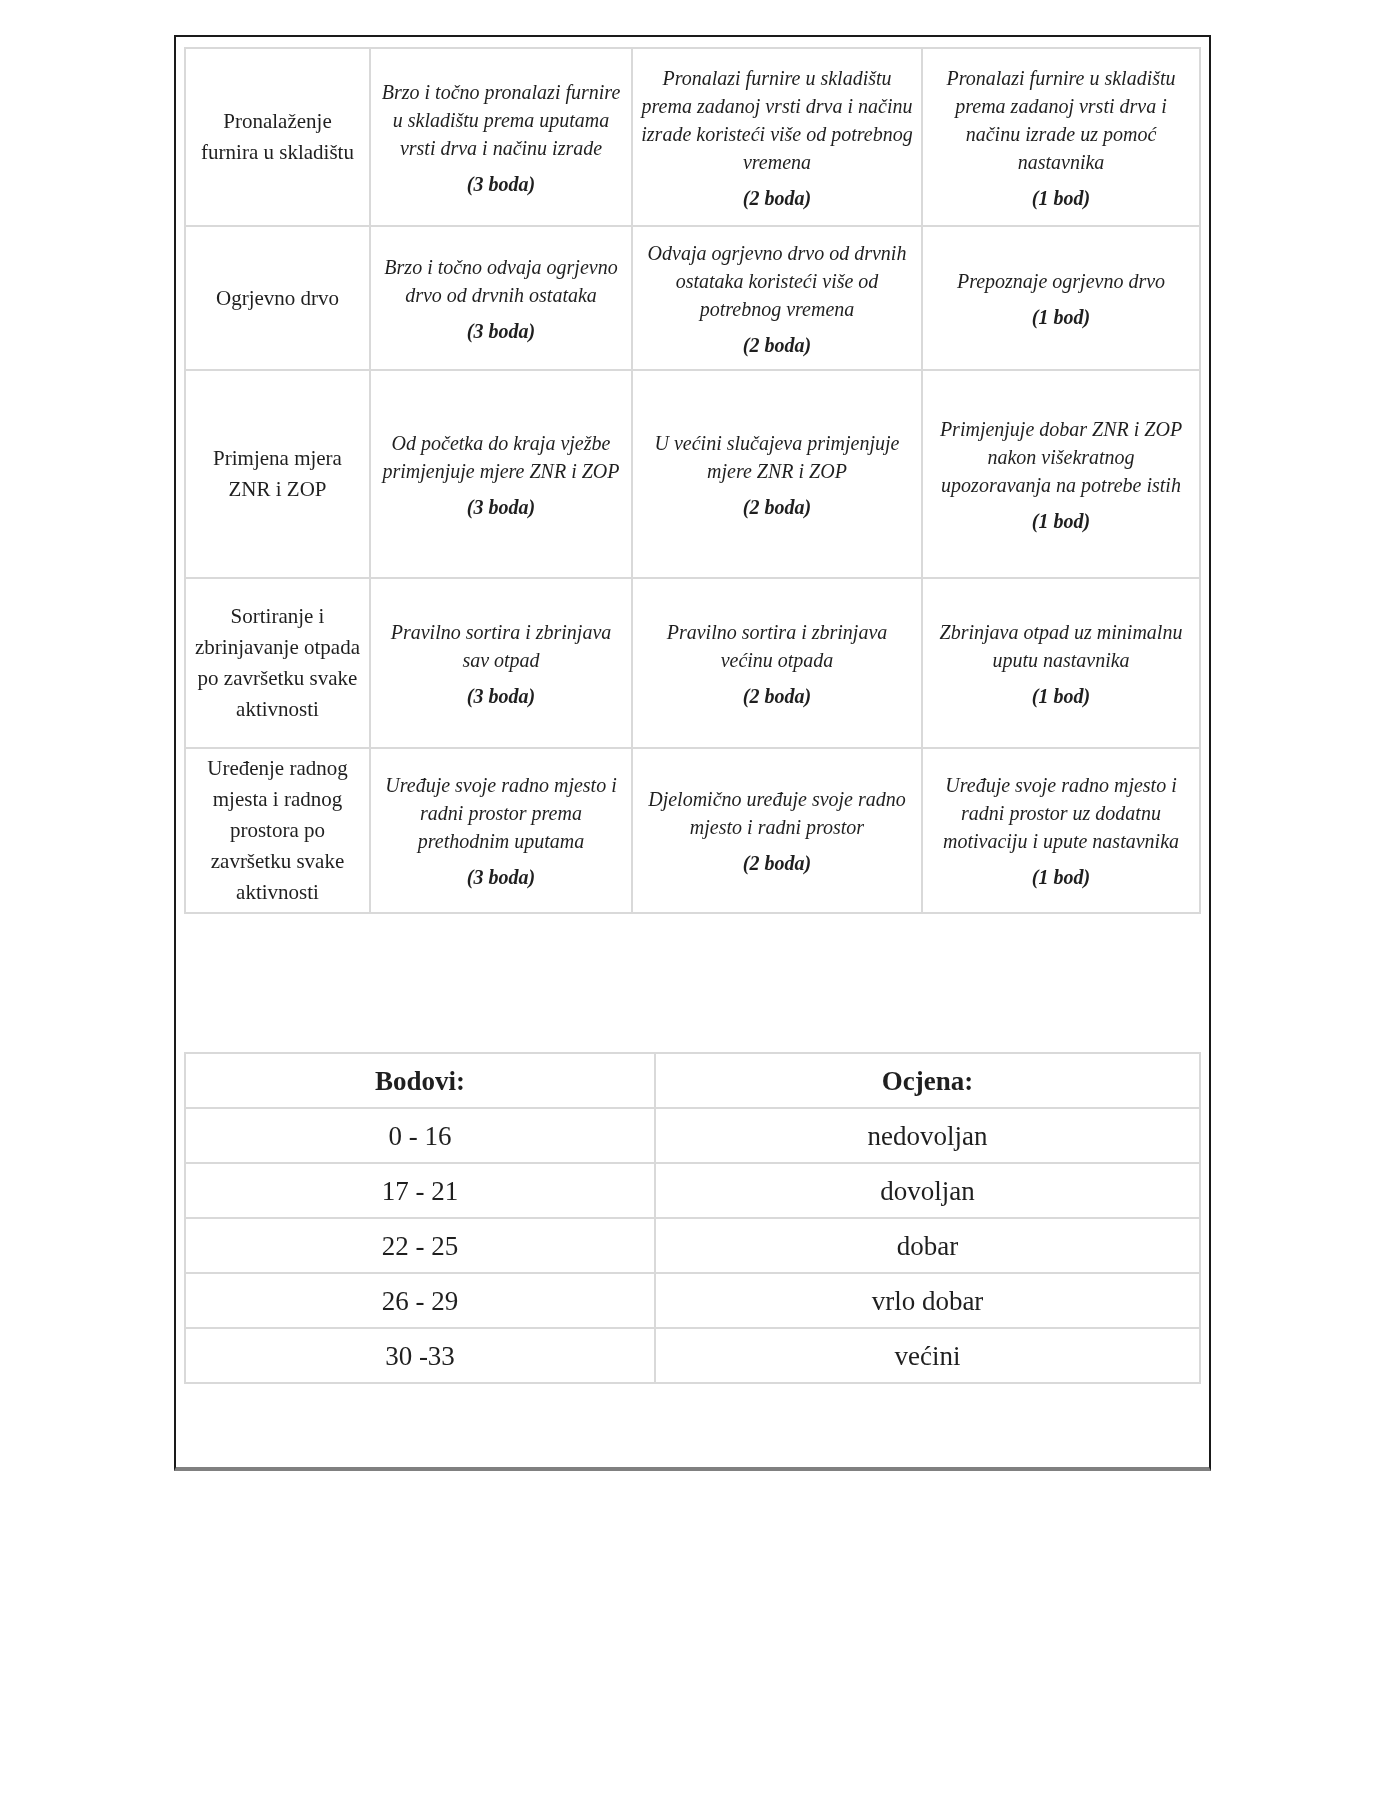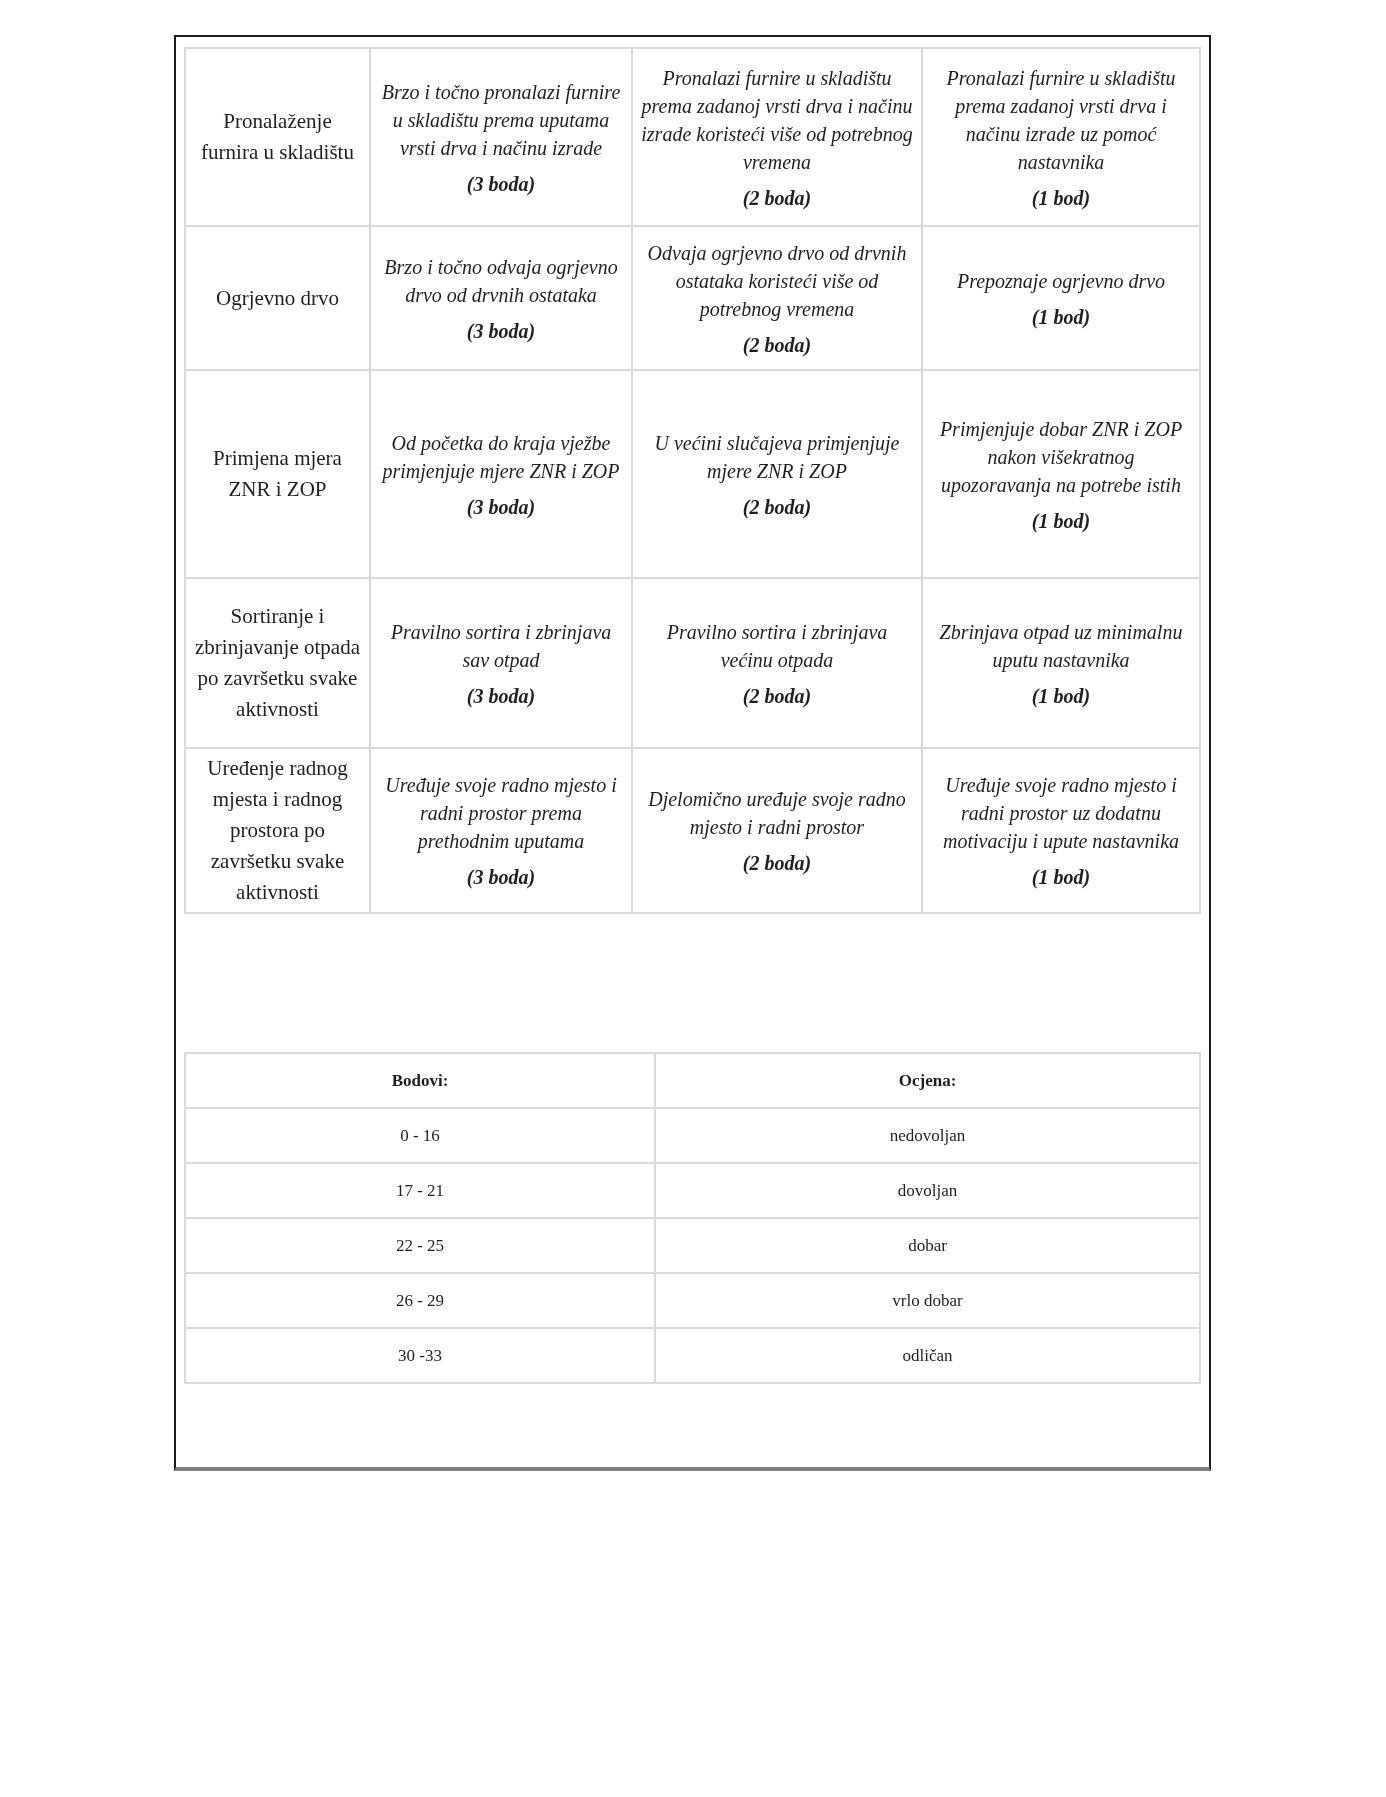--- a/index.html
+++ b/index.html
@@ -56,21 +56,21 @@
     margin-top: 9px;
   }
   .r0 { height: 178px; }
   .r1 { height: 144px; }
   .r2 { height: 208px; }
   .r3 { height: 170px; }
   .r4 { height: 148px; }
   .grades { top: 1015px; }
   .grades td {
     height: 55px;
-    font-size: 17px;
+    font-size: 27px;
     line-height: 26px;
   }
   .grades .ghead td { font-weight: bold; }
 </style>
 </head>
 <body>
 
 <div class="frame">
 
   <table class="rubric">
@@ -180,18 +180,18 @@
       <tr>
         <td>22 - 25</td>
         <td>dobar</td>
       </tr>
       <tr>
         <td>26 - 29</td>
         <td>vrlo dobar</td>
       </tr>
       <tr>
         <td>30 -33</td>
-        <td>odličan</td>
+        <td>većini</td>
       </tr>
     </tbody>
   </table>
 
 </div>
 
 </body></html>

